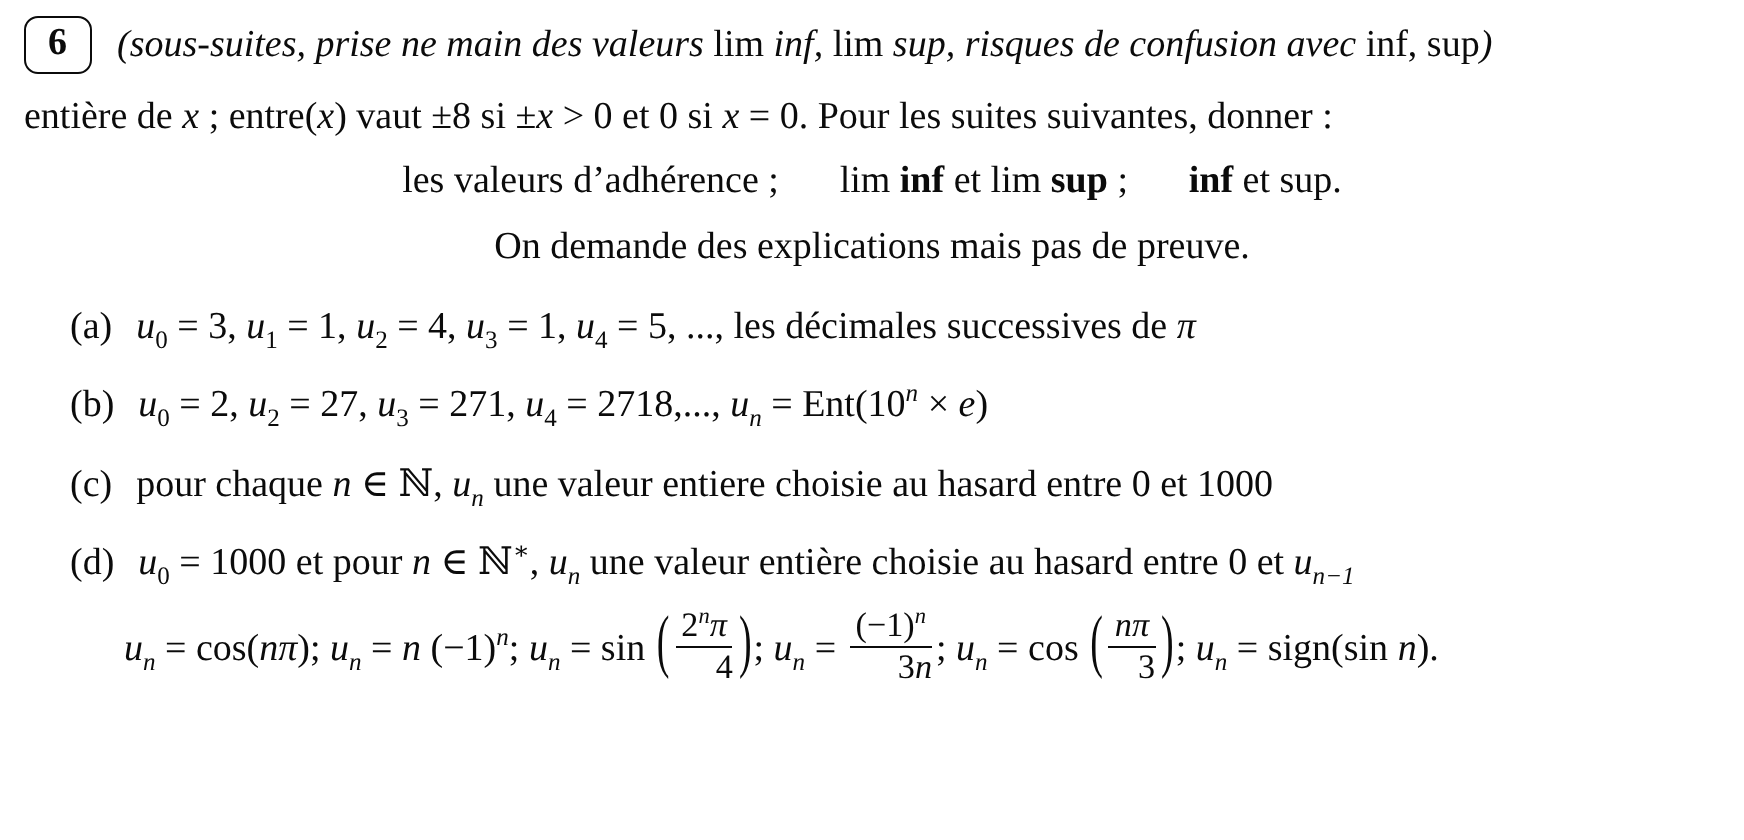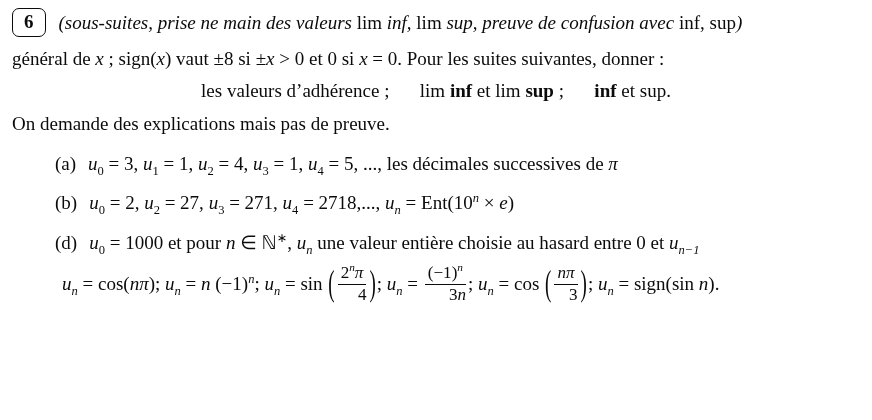--- a/index.html
+++ b/index.html
@@ -11,22 +11,22 @@
   }
   .page{padding:5px 12px 0 12px;}
   .header-line{display:flex;align-items:center;gap:13px;margin:3px 0 7px 0;}
   .exnum{
     display:inline-block;font-weight:700;font-size:19px;
     border:1.6px solid #0b0b0b;border-radius:7px;
     padding:0 11px;height:27px;line-height:26px;
   }
   .para{line-height:1.56;}
   .center-line{text-align:center;line-height:1.6;margin:2px 0 3px 0;}
-  .note{margin-top:3px;}
-  .item{margin:11px 0 0 43px;line-height:1.5;font-family:Liberation Serif, serif;}
+  .note{margin-top:3px;text-align:center;}
+  .item{margin:11px 0 0 23px;line-height:1.5;}
   .item-e{margin-top:13px;}
   .ilabel{margin-right:12px;}
   .formula-line{margin:9px 0 12px 50px;line-height:1.2;}
   .it,.mi{font-style:italic;}
   .rm{font-style:normal;}
   .bf{font-weight:700;margin-top:36px;}
   .gap{margin-left:1.35em;}
   sub,sup{font-size:66%;line-height:0;}
   .frac{
     display:inline-block;text-align:right;vertical-align:middle;
@@ -36,37 +36,40 @@
   .frac .den{display:block;line-height:1.12;font-size:0.9em;}
   .bigp{display:inline-block;transform:scaleY(1.85);vertical-align:middle;position:relative;top:-2px;padding:0 1px;}
 </style>
 </head>
 <body>
 
 <div class="page">
 
   <div class="header-line">
     <span class="exnum">6</span>
-    <span class="title"><span class="it">(sous-suites, prise ne main des valeurs </span><span class="rm">lim </span><span class="it">inf, </span><span class="rm">lim </span><span class="it">sup, preuve de confusion avec </span><span class="rm">inf, sup</span><span class="it">)</span></span>
+    <span class="title"><span class="it">(sous-suites, prise ne main des valeurs </span><span class="rm">lim </span><span class="it">inf, </span><span class="rm">lim </span><span class="it">sup, risques de confusion avec </span><span class="rm">inf, sup</span><span class="it">)</span></span>
   </div>
 
-  <div class="para"><span class="rm">général de </span><span class="mi">x</span><span class="rm"> ; sign(</span><span class="mi">x</span><span class="rm">) vaut ±8 si ±</span><span class="mi">x</span><span class="rm"> &gt; 0 et 0 si </span><span class="mi">x</span><span class="rm"> = 0. Pour les suites suivantes, donner :</span></div>
+  <div class="para"><span class="rm">entière de </span><span class="mi">x</span><span class="rm"> ; entre(</span><span class="mi">x</span><span class="rm">) vaut ±8 si ±</span><span class="mi">x</span><span class="rm"> &gt; 0 et 0 si </span><span class="mi">x</span><span class="rm"> = 0. Pour les suites suivantes, donner :</span></div>
 
   <div class="center-line"><span class="rm">les valeurs d’adhérence ; </span><span class="gap rm">lim </span><span class="bf">inf</span><span class="rm"> et lim </span><span class="bf">sup</span><span class="rm"> ; </span><span class="gap bf">inf</span><span class="rm"> et sup.</span></div>
 
   <div class="para note">On demande des explications mais pas de preuve.</div>
 
   <div class="item">
     <span class="ilabel">(a)</span><span class="icontent"><span class="mi">u</span><sub class="sub">0</sub><span class="rm"> = 3, </span><span class="mi">u</span><sub class="sub">1</sub><span class="rm"> = 1, </span><span class="mi">u</span><sub class="sub">2</sub><span class="rm"> = 4, </span><span class="mi">u</span><sub class="sub">3</sub><span class="rm"> = 1, </span><span class="mi">u</span><sub class="sub">4</sub><span class="rm"> = 5, ..., les décimales successives de </span><span class="mi">π</span></span>
   </div>
 
   <div class="item">
     <span class="ilabel">(b)</span><span class="icontent"><span class="mi">u</span><sub class="sub">0</sub><span class="rm"> = 2, </span><span class="mi">u</span><sub class="sub">2</sub><span class="rm"> = 27, </span><span class="mi">u</span><sub class="sub">3</sub><span class="rm"> = 271, </span><span class="mi">u</span><sub class="sub">4</sub><span class="rm"> = 2718,..., </span><span class="mi">u</span><sub class="sub mi">n</sub><span class="rm"> = Ent(10</span><sup class="sup mi">n</sup><span class="rm"> × </span><span class="mi">e</span><span class="rm">)</span></span>
   </div>
 
+  <div class="item">
+    <span class="ilabel">(c)</span><span class="icontent"><span class="rm">pour chaque </span><span class="mi">n</span><span class="rm"> ∈ ℕ, </span><span class="mi">u</span><sub class="sub mi">n</sub><span class="rm"> une valeur entiere choisie au hasard entre 0 et 1000</span></span>
+  </div>
 
   <div class="item">
     <span class="ilabel">(d)</span><span class="icontent"><span class="mi">u</span><sub class="sub">0</sub><span class="rm"> = 1000 et pour </span><span class="mi">n</span><span class="rm"> ∈ ℕ</span><sup class="sup">∗</sup><span class="rm">, </span><span class="mi">u</span><sub class="sub mi">n</sub><span class="rm"> une valeur entière choisie au hasard entre 0 et </span><span class="mi">u</span><sub class="sub mi">n−1</sub></span>
   </div>
 
 
   <div class="formula-line">
     <span><span class="mi">u</span><sub class="sub mi">n</sub><span class="rm"> = cos(</span><span class="mi">nπ</span><span class="rm">); </span></span><span><span class="mi">u</span><sub class="sub mi">n</sub><span class="rm"> = </span><span class="mi">n</span><span class="rm"> (−1)</span><sup class="sup mi">n</sup><span class="rm">; </span></span><span><span><span class="mi">u</span><sub class="sub mi">n</sub><span class="rm"> = sin </span></span><span class="bigp">(</span><span class="frac"><span class="num"><span class="rm">2</span><sup class="sup mi">n</sup><span class="mi">π</span></span><span class="den"><span class="rm">4</span></span></span><span class="bigp">)</span><span><span class="rm">; </span></span></span><span><span><span class="mi">u</span><sub class="sub mi">n</sub><span class="rm"> = </span></span><span class="frac"><span class="num"><span class="rm">(−1)</span><sup class="sup mi">n</sup></span><span class="den"><span class="rm">3</span><span class="mi">n</span></span></span><span><span class="rm">; </span></span></span><span><span><span class="mi">u</span><sub class="sub mi">n</sub><span class="rm"> = cos </span></span><span class="bigp">(</span><span class="frac"><span class="num"><span class="mi">nπ</span></span><span class="den"><span class="rm">3</span></span></span><span class="bigp">)</span><span><span class="rm">; </span></span></span><span><span class="mi">u</span><sub class="sub mi">n</sub><span class="rm"> = sign(sin </span><span class="mi">n</span><span class="rm">).</span></span>
   </div>
 

